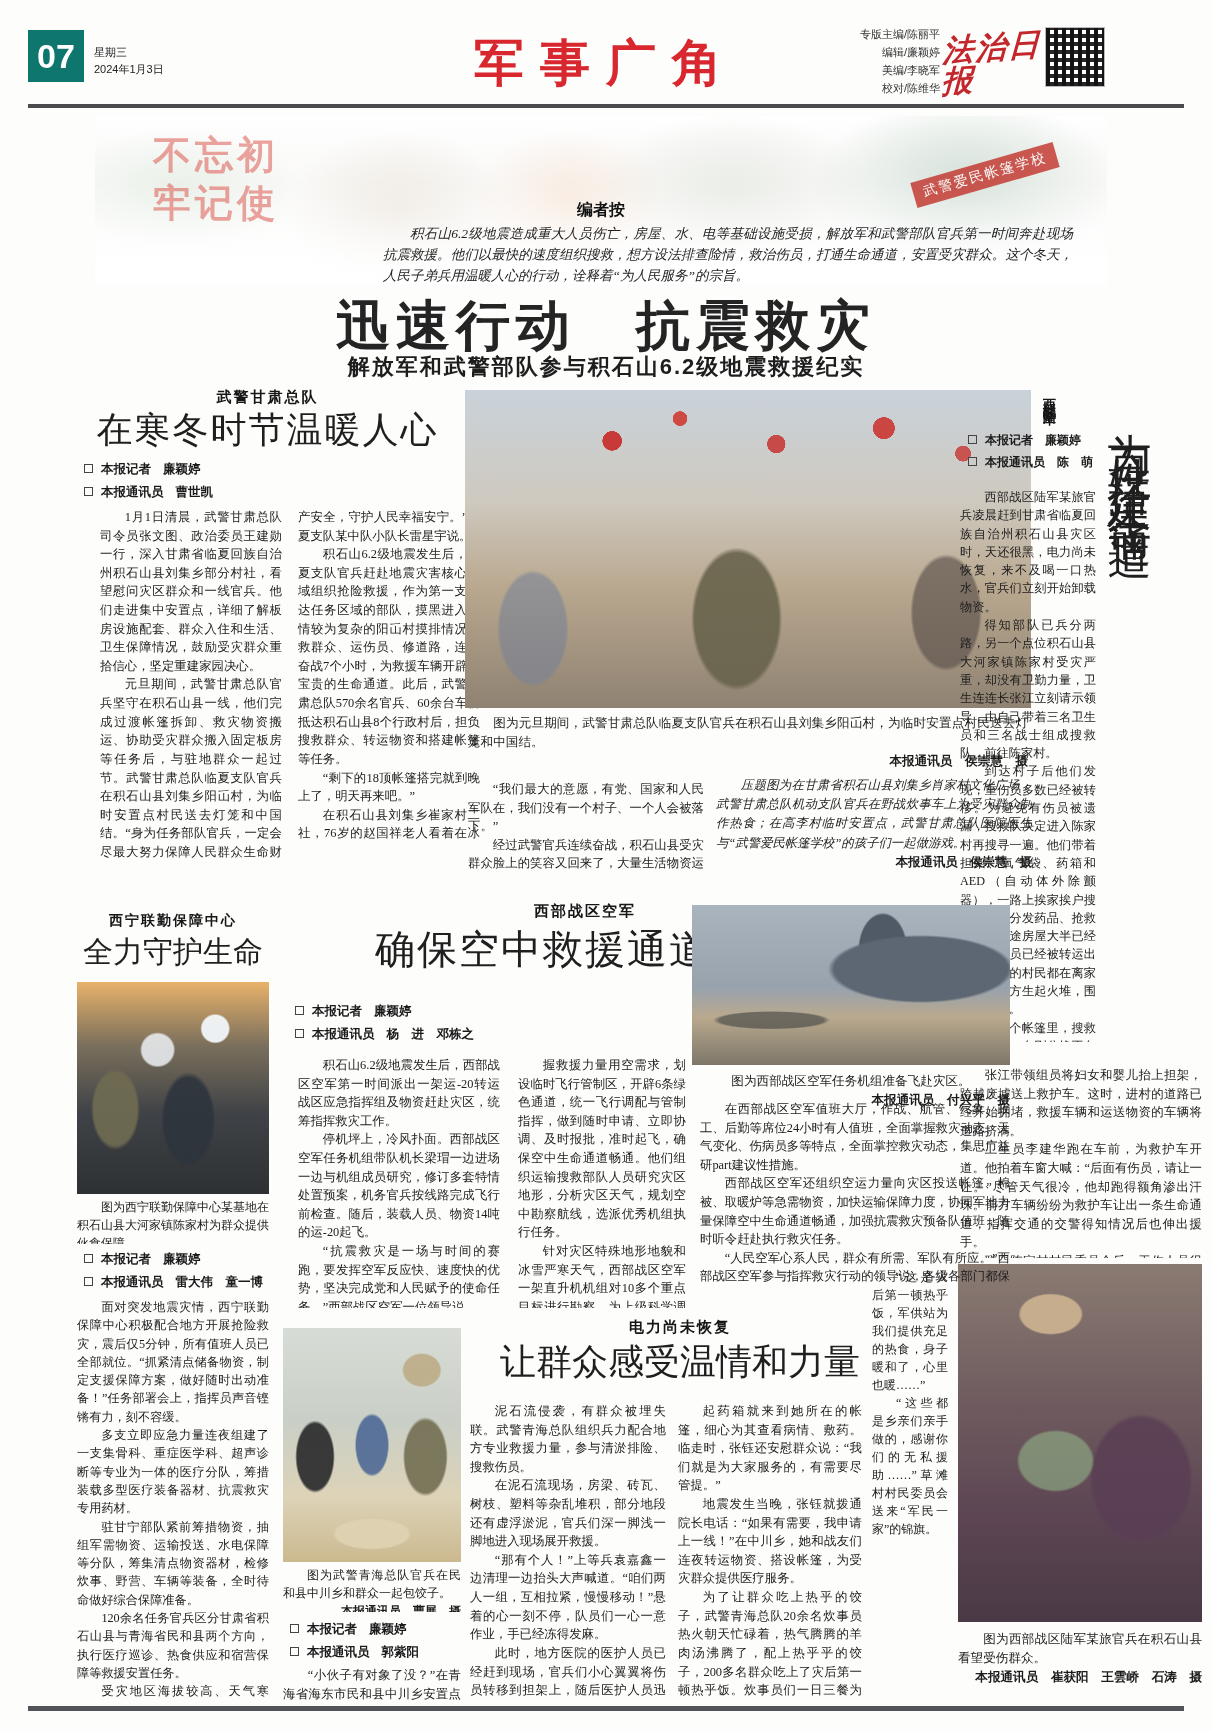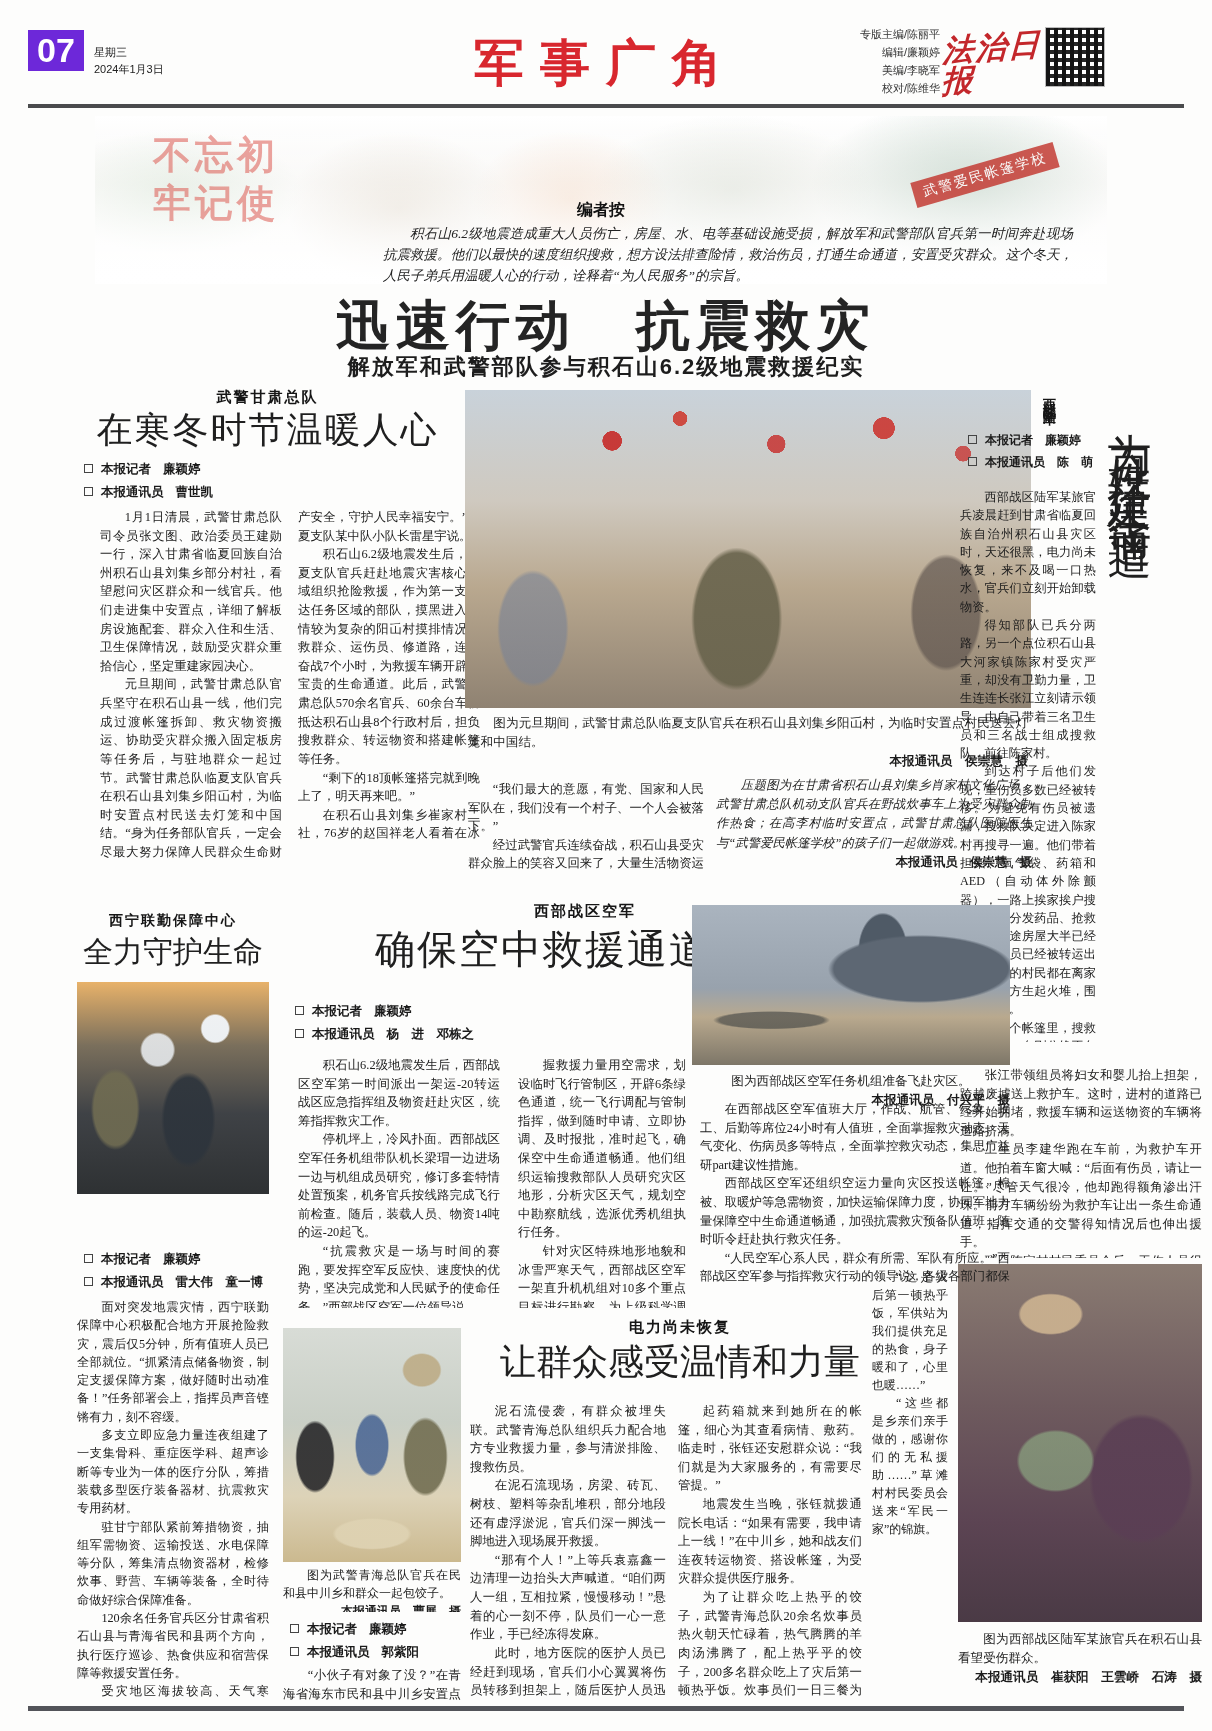--- a/index.html
+++ b/index.html
@@ -3,21 +3,21 @@
 <meta charset="utf-8">
 <style>
   * { margin:0; padding:0; box-sizing:border-box; }
   html,body { background:#e9e9e9; }
   body { font-family:"Liberation Serif","DejaVu Serif",serif; color:#1c1c1c; }
   #page { position:relative; width:1212px; height:1731px; margin:0 auto; background:#fdfdfc; overflow:hidden; }
 
   .abs { position:absolute; }
 
   
-  .pagebox { left:28px; top:30px; width:56px; height:41px; background:#6d28d9; color:#fff;
+  .pagebox { left:28px; top:30px; width:56px; height:52px; background:#0f766e; color:#fff;
              font-family:"Liberation Sans",sans-serif; font-weight:bold; font-size:34px;
              display:flex; align-items:center; justify-content:center; }
   .dateblk { left:94px; top:44px; font-family:"Liberation Sans",sans-serif; font-size:11px; color:#222; line-height:1.5; }
   .mast-title { left:0; right:0; top:30px; text-align:center; font-family:"Liberation Sans",sans-serif;
                 font-weight:bold; font-size:50px; color:#d8272e; letter-spacing:16px; }
   .credits { left:832px; top:27px; width:108px; text-align:right; font-family:"Liberation Sans",sans-serif;
              font-size:11px; color:#333; }
   .credits p { margin:0 0 3px 0; }
   .paper-logo { left:942px; top:32px; width:100px; height:60px; color:#c3272b; font-size:31px; font-weight:bold;
                 font-style:italic; transform:rotate(-4deg) skewX(-6deg); line-height:1.0; letter-spacing:2px;
@@ -187,20 +187,24 @@
 
   <div class="abs kicker" style="left:75px; top:912px; width:196px; font-size:14px;">西宁联勤保障中心</div>
   <div class="abs atitle" style="left:75px; top:932px; width:196px; font-size:30px;">全力守护生命</div>
   <div class="abs photo" style="left:77px; top:982px; width:192px; height:212px;
        background:
          radial-gradient(circle 22px at 72% 22%, rgba(242,246,250,.95) 0 60%, transparent 68%),
          radial-gradient(circle 26px at 42% 32%, rgba(236,240,244,.85) 0 60%, transparent 68%),
          radial-gradient(ellipse 36px 60px at 20% 60%, rgba(112,108,82,.9) 0 60%, transparent 68%),
          radial-gradient(ellipse 40px 70px at 58% 65%, rgba(45,52,60,.9) 0 60%, transparent 68%),
          linear-gradient(180deg,#e8b26a 0%, #7a6f5c 30%, #3f4246 62%, #2e3133 100%);"></div>
+  <div class="abs cap" style="left:77px; top:1198px; width:192px; height:46px; font-size:12px;">
+    <span style="display:inline-block; text-indent:2em;">图为西宁联勤保障中心某基地在积石山县大河家镇陈家村为群众提供伙食保障。</span>
+    
+  </div>
   <div class="abs" style="left:84px; top:1248px;">
     <div class="byline"><span class="bbox"></span><span class="bl-label">本报记者</span><span>廉颖婷</span></div>
     <div class="byline"><span class="bbox"></span><span class="bl-label">本报通讯员</span><span>雷大伟　童一博</span></div>
   </div>
   <div class="abs body" style="left:77px; top:1298px; width:192px; height:400px; font-size:12.2px;">
       <p>面对突发地震灾情，西宁联勤保障中心积极配合地方开展抢险救灾，震后仅5分钟，所有值班人员已全部就位。“抓紧清点储备物资，制定支援保障方案，做好随时出动准备！”任务部署会上，指挥员声音铿锵有力，刻不容缓。</p>
       <p>多支立即应急力量连夜组建了一支集骨科、重症医学科、超声诊断等专业为一体的医疗分队，筹措装载多型医疗装备器材、抗震救灾专用药材。</p>
       <p>驻甘宁部队紧前筹措物资，抽组军需物资、运输投送、水电保障等分队，筹集清点物资器材，检修炊事、野营、车辆等装备，全时待命做好综合保障准备。</p>
       <p>120余名任务官兵区分甘肃省积石山县与青海省民和县两个方向，执行医疗巡诊、热食供应和宿营保障等救援安置任务。</p>
       <p>受灾地区海拔较高、天气寒冷，官兵在临时帐篷外搭锅支灶，实施热食保障。“我们这次出动的炊事车叫‘野战移动厨房’，哪里有需要，我们就把车开到哪里。”饮食保障分队指挥员说。</p>

